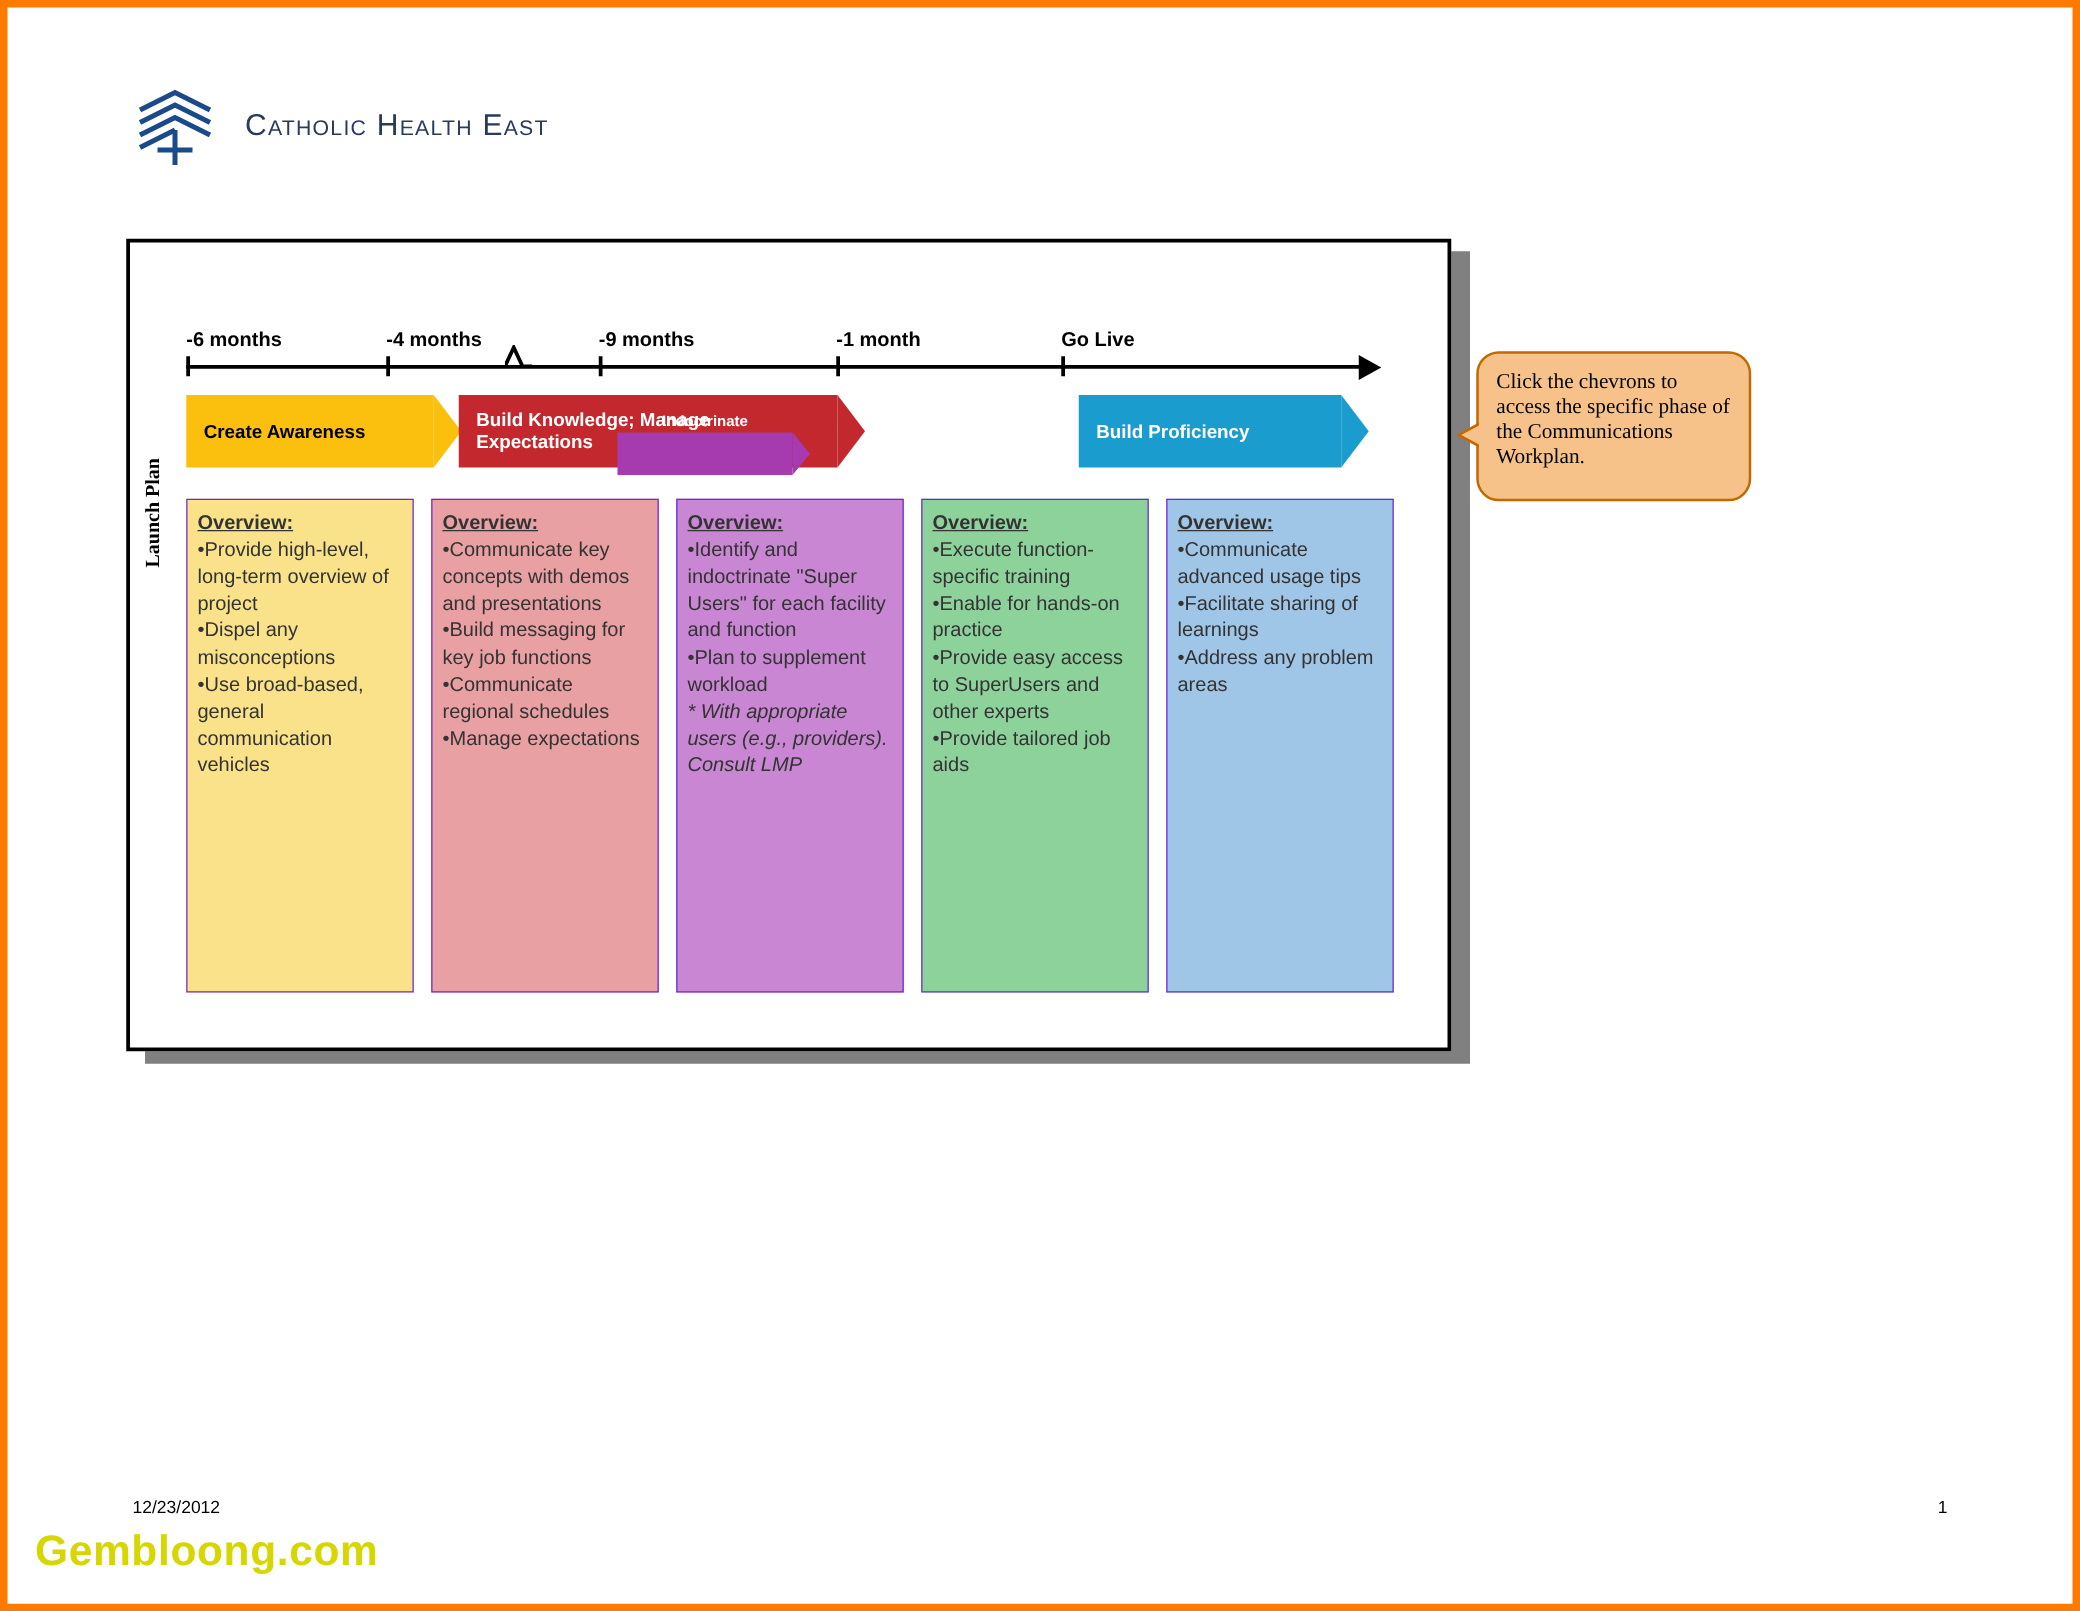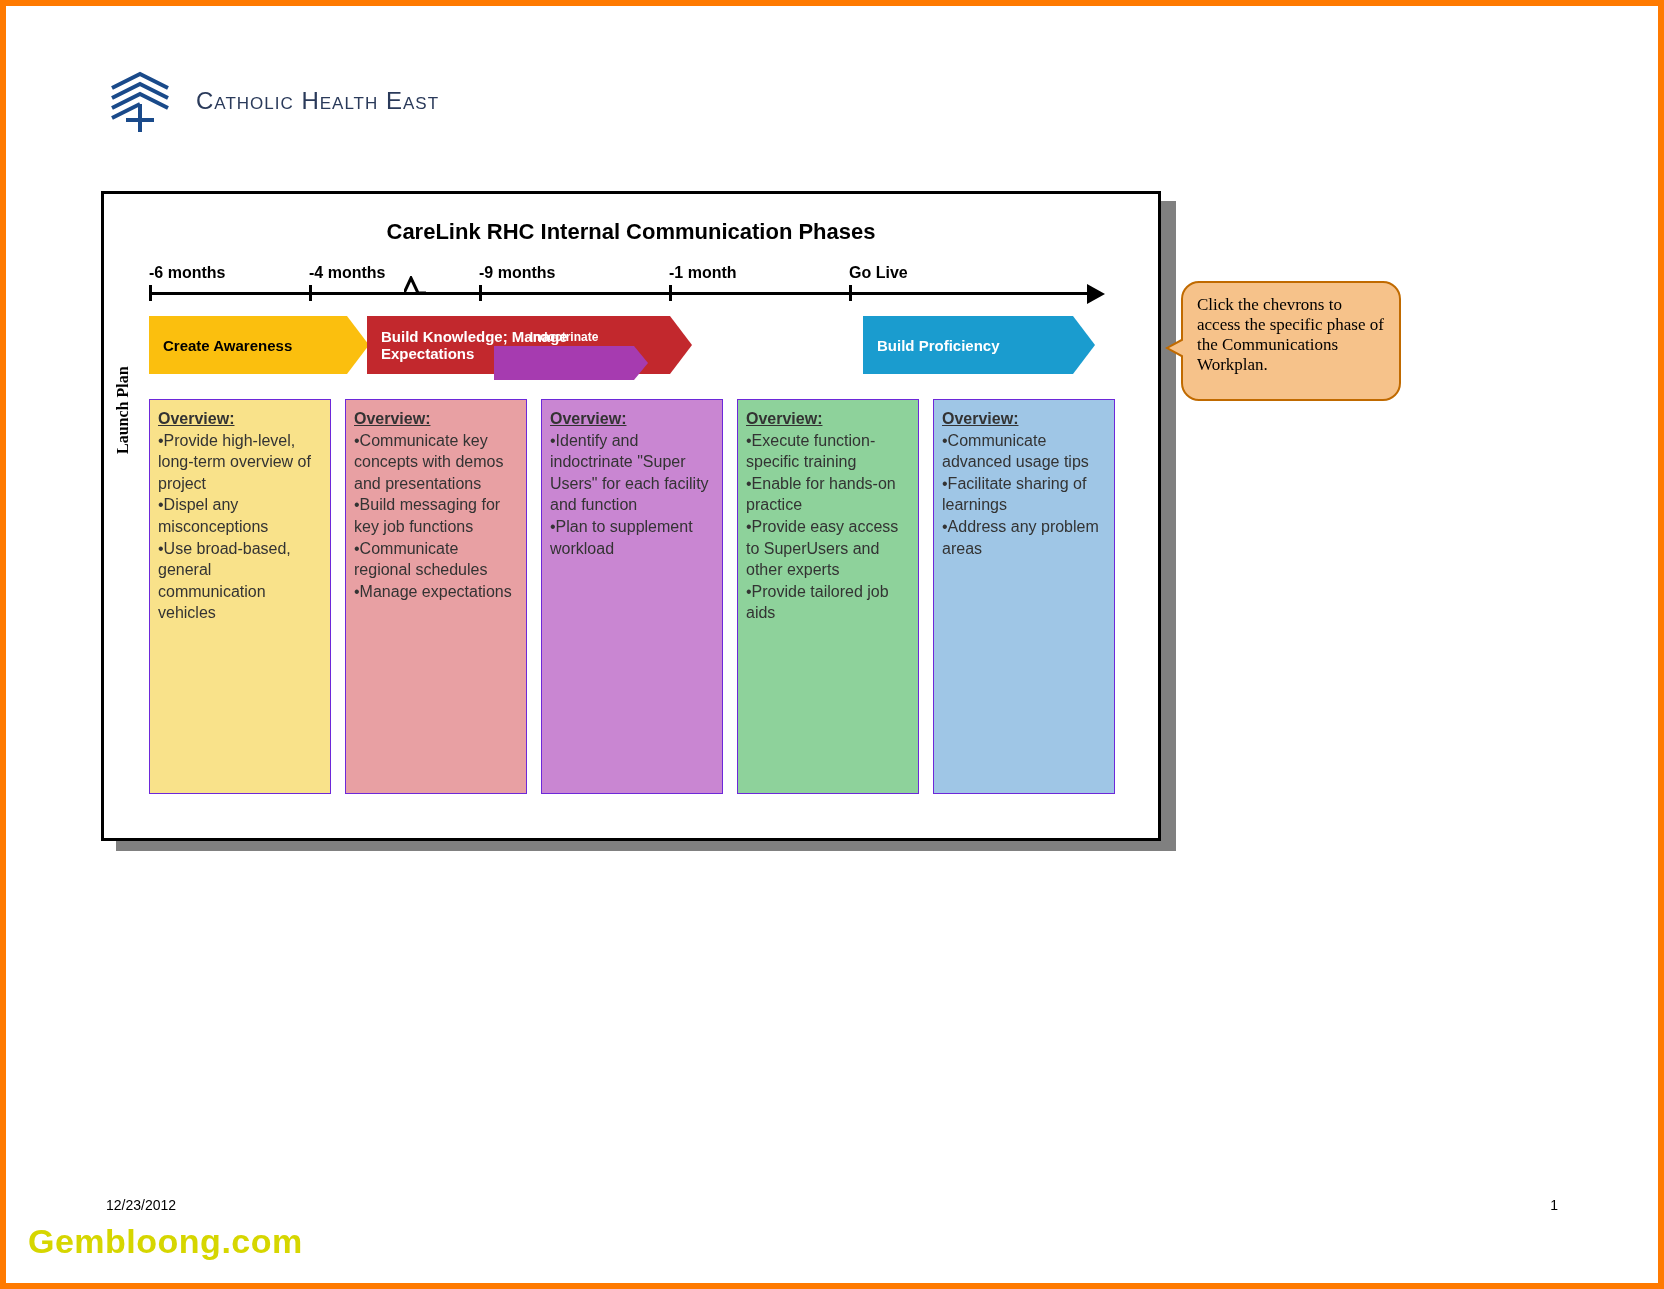--- a/index.html
+++ b/index.html
@@ -271,21 +271,20 @@
         <path d="M34 38 L34 66"></path>
         <path d="M20 54 L48 54"></path>
       </g>
     </svg>
   </span>
   <span class="org-name">Catholic Health East</span>
 </div>
 
 <div class="slide-shadow"></div>
 <div class="slide-frame">
-  <div class="slide-title">CareLink RHC Internal Communication Phases</div>
   <div class="axis-label-vert">Launch Plan</div>
 
   <div class="timeline">
     <div class="timeline-line"></div>
     <div class="timeline-arrow"></div>
     <div class="tick" style="left:0px"></div>
     <div class="tick-label" style="left:0px">-6 months</div>
     <div class="tick" style="left:160px"></div>
     <div class="tick-label" style="left:160px">-4 months</div>
     <svg class="spike" style="left:255px" viewBox="0 0 22 18">
@@ -327,20 +326,21 @@
       <span class="ov">Overview:</span>
       <p>•Communicate key concepts with demos and presentations</p>
       <p>•Build messaging for key job functions</p>
       <p>•Communicate regional schedules</p>
       <p>•Manage expectations</p>
     </div>
     <div class="card c-purple">
       <span class="ov">Overview:</span>
       <p>•Identify and indoctrinate "Super Users" for each facility and function</p>
       <p>•Plan to supplement workload</p>
+      <p class="note">* With appropriate users (e.g., providers). Consult LMP</p>
     </div>
     <div class="card c-green">
       <span class="ov">Overview:</span>
       <p>•Execute function-specific training</p>
       <p>•Enable for hands-on practice</p>
       <p>•Provide easy access to SuperUsers and other experts</p>
       <p>•Provide tailored job aids</p>
     </div>
     <div class="card c-blue">
       <span class="ov">Overview:</span>

